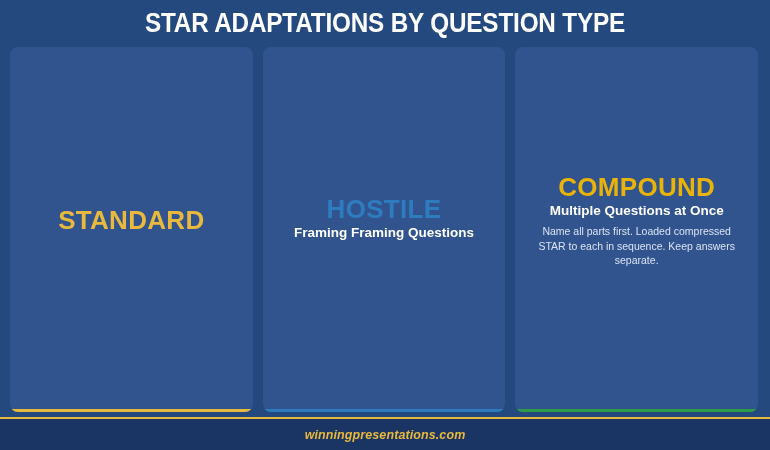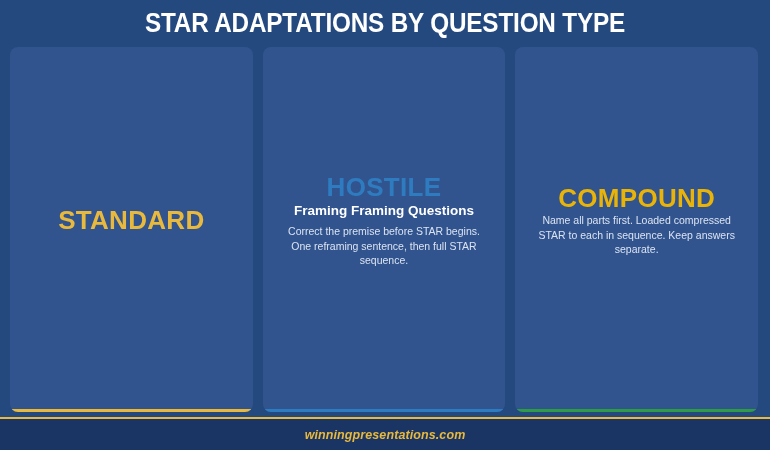--- a/index.html
+++ b/index.html
@@ -134,28 +134,28 @@
     <div class="card-inner">
       <div class="card-heading" style="color: rgb(232, 185, 60);">STANDARD</div>
     </div>
     <div class="card-accent" style="background: rgb(232, 185, 60);"></div>
   </div>
 
   <div class="card" style="background: rgb(49, 84, 143);">
     <div class="card-inner">
       <div class="card-heading" style="color: rgb(46, 124, 191);">HOSTILE</div>
       <div class="card-subtitle">Framing Framing Questions</div>
-      <div class="card-body">Correct the premise before STAR begins. One reframing sentence, then full STAR sequence.</div>
     </div>
     <div class="card-accent" style="background: rgb(46, 124, 191);"></div>
   </div>
 
   <div class="card" style="background: rgb(49, 84, 143);">
     <div class="card-inner">
       <div class="card-heading" style="color: #eab308;">COMPOUND</div>
+      <div class="card-subtitle">Multiple Questions at Once</div>
       <div class="card-body">Name all parts first. Loaded compressed STAR to each in sequence. Keep answers separate.</div>
     </div>
     <div class="card-accent" style="background: rgb(46, 156, 70);"></div>
   </div>
 
 </div>
 
 <div class="footer-rule" style="background: rgb(232, 185, 60);"></div>
 <div class="footer" style="background: rgb(26, 53, 100);">
   <span class="footer-text" style="color: rgb(232, 185, 60); font-style: italic;">winningpresentations.com</span>

